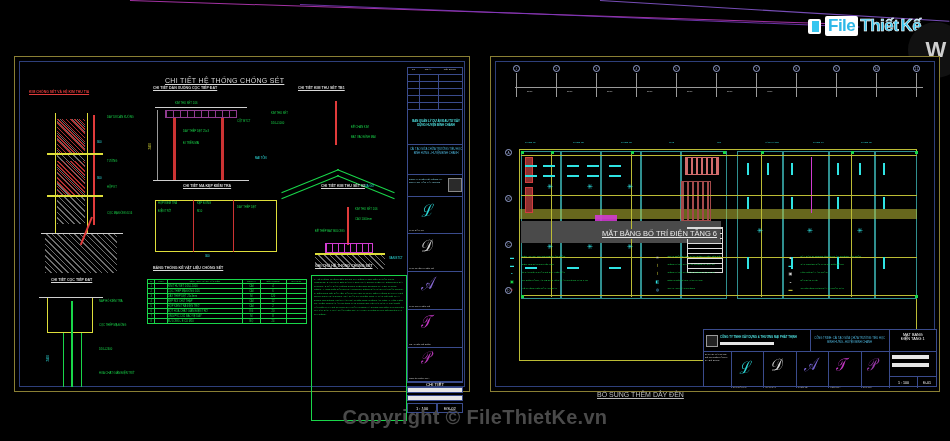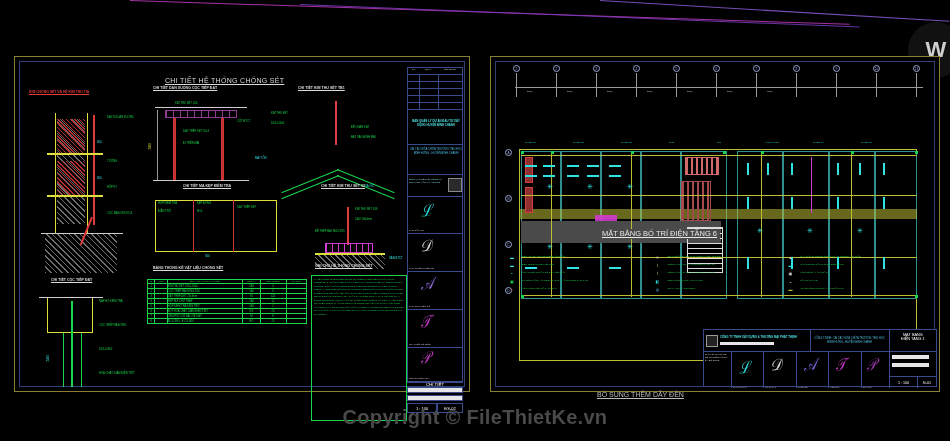--- a/index.html
+++ b/index.html
@@ -85,20 +85,27 @@
 
 <div class="canvas">
 
   <div class="diag" style="left:130px; top:0px; width:720px; background:#c03bc0;
               transform:rotate(1.9deg);"></div>
   <div class="diag" style="left:300px; top:4px; width:560px; background:#7a3bc0;
               transform:rotate(2.3deg);"></div>
   <div class="diag" style="left:600px; top:0px; width:350px; background:#8b5ad6;
               transform:rotate(3.4deg);"></div>
 
+  <div class="logo">
+    <span class="sheeticon"></span>
+    <span class="bk">File</span>
+    <span class="cy">Thiết</span>
+    <span class="cy">Kế</span>
+    <span class="vn">.vn</span>
+  </div>
   <div class="wcircle">W</div>
 
   <div class="frame" style="left:14px; top:56px; width:456px; height:336px;">
     <div class="inner"></div>
 
     <div class="t ttl" style="left:150px; top:20px;">CHI TIẾT HỆ THỐNG CHỐNG SÉT</div>
 
     <div class="t sub red" style="left:14px; top:34px; font-size:3.4px; color:#e03b3b;">KIM CHỐNG SÉT VÀ HỆ KIM THU TIA</div>
 
     <div class="hatch" style="left:42px; top:62px; width:28px; height:105px;"></div>

